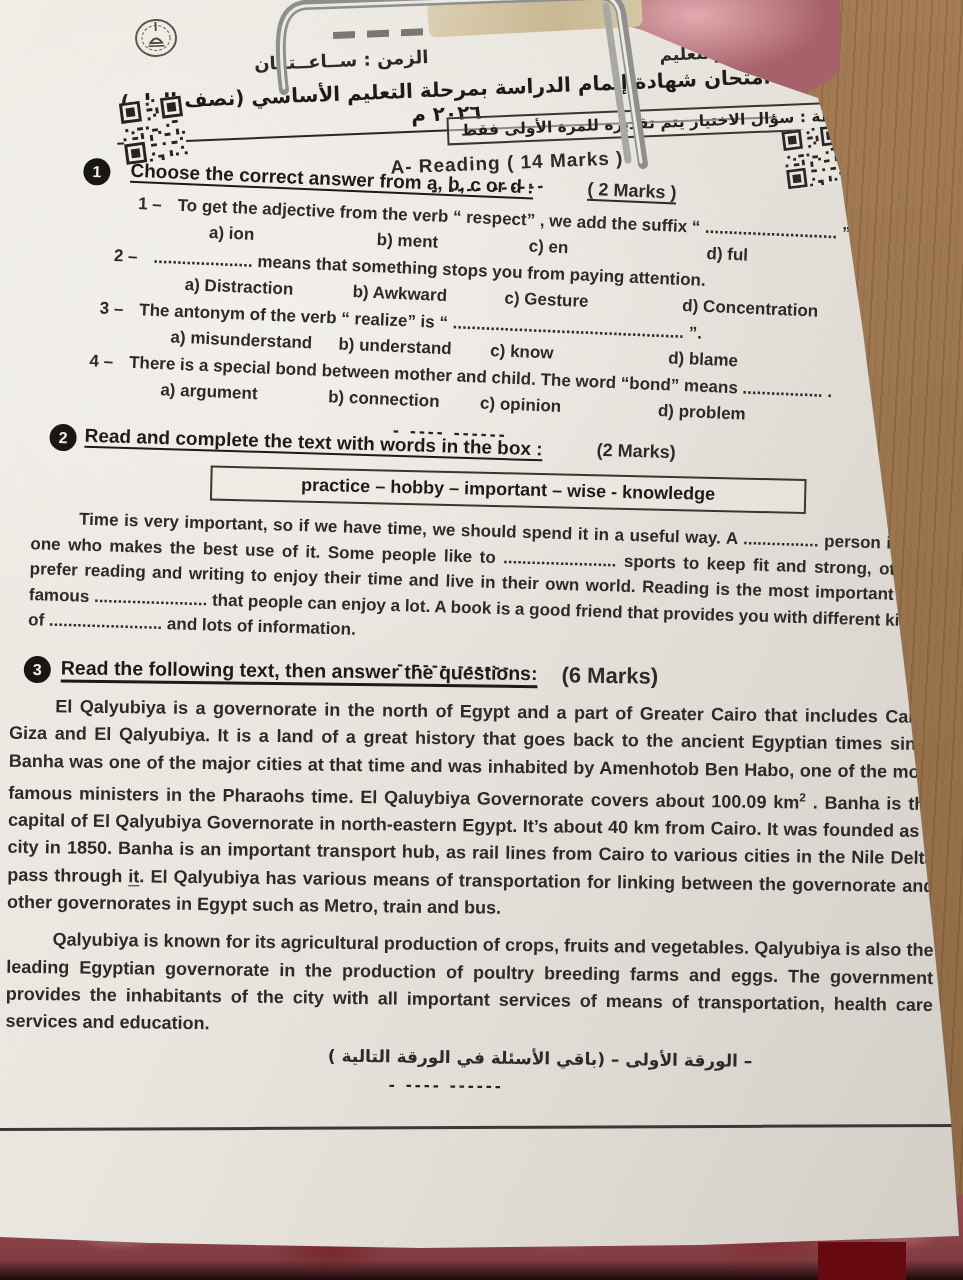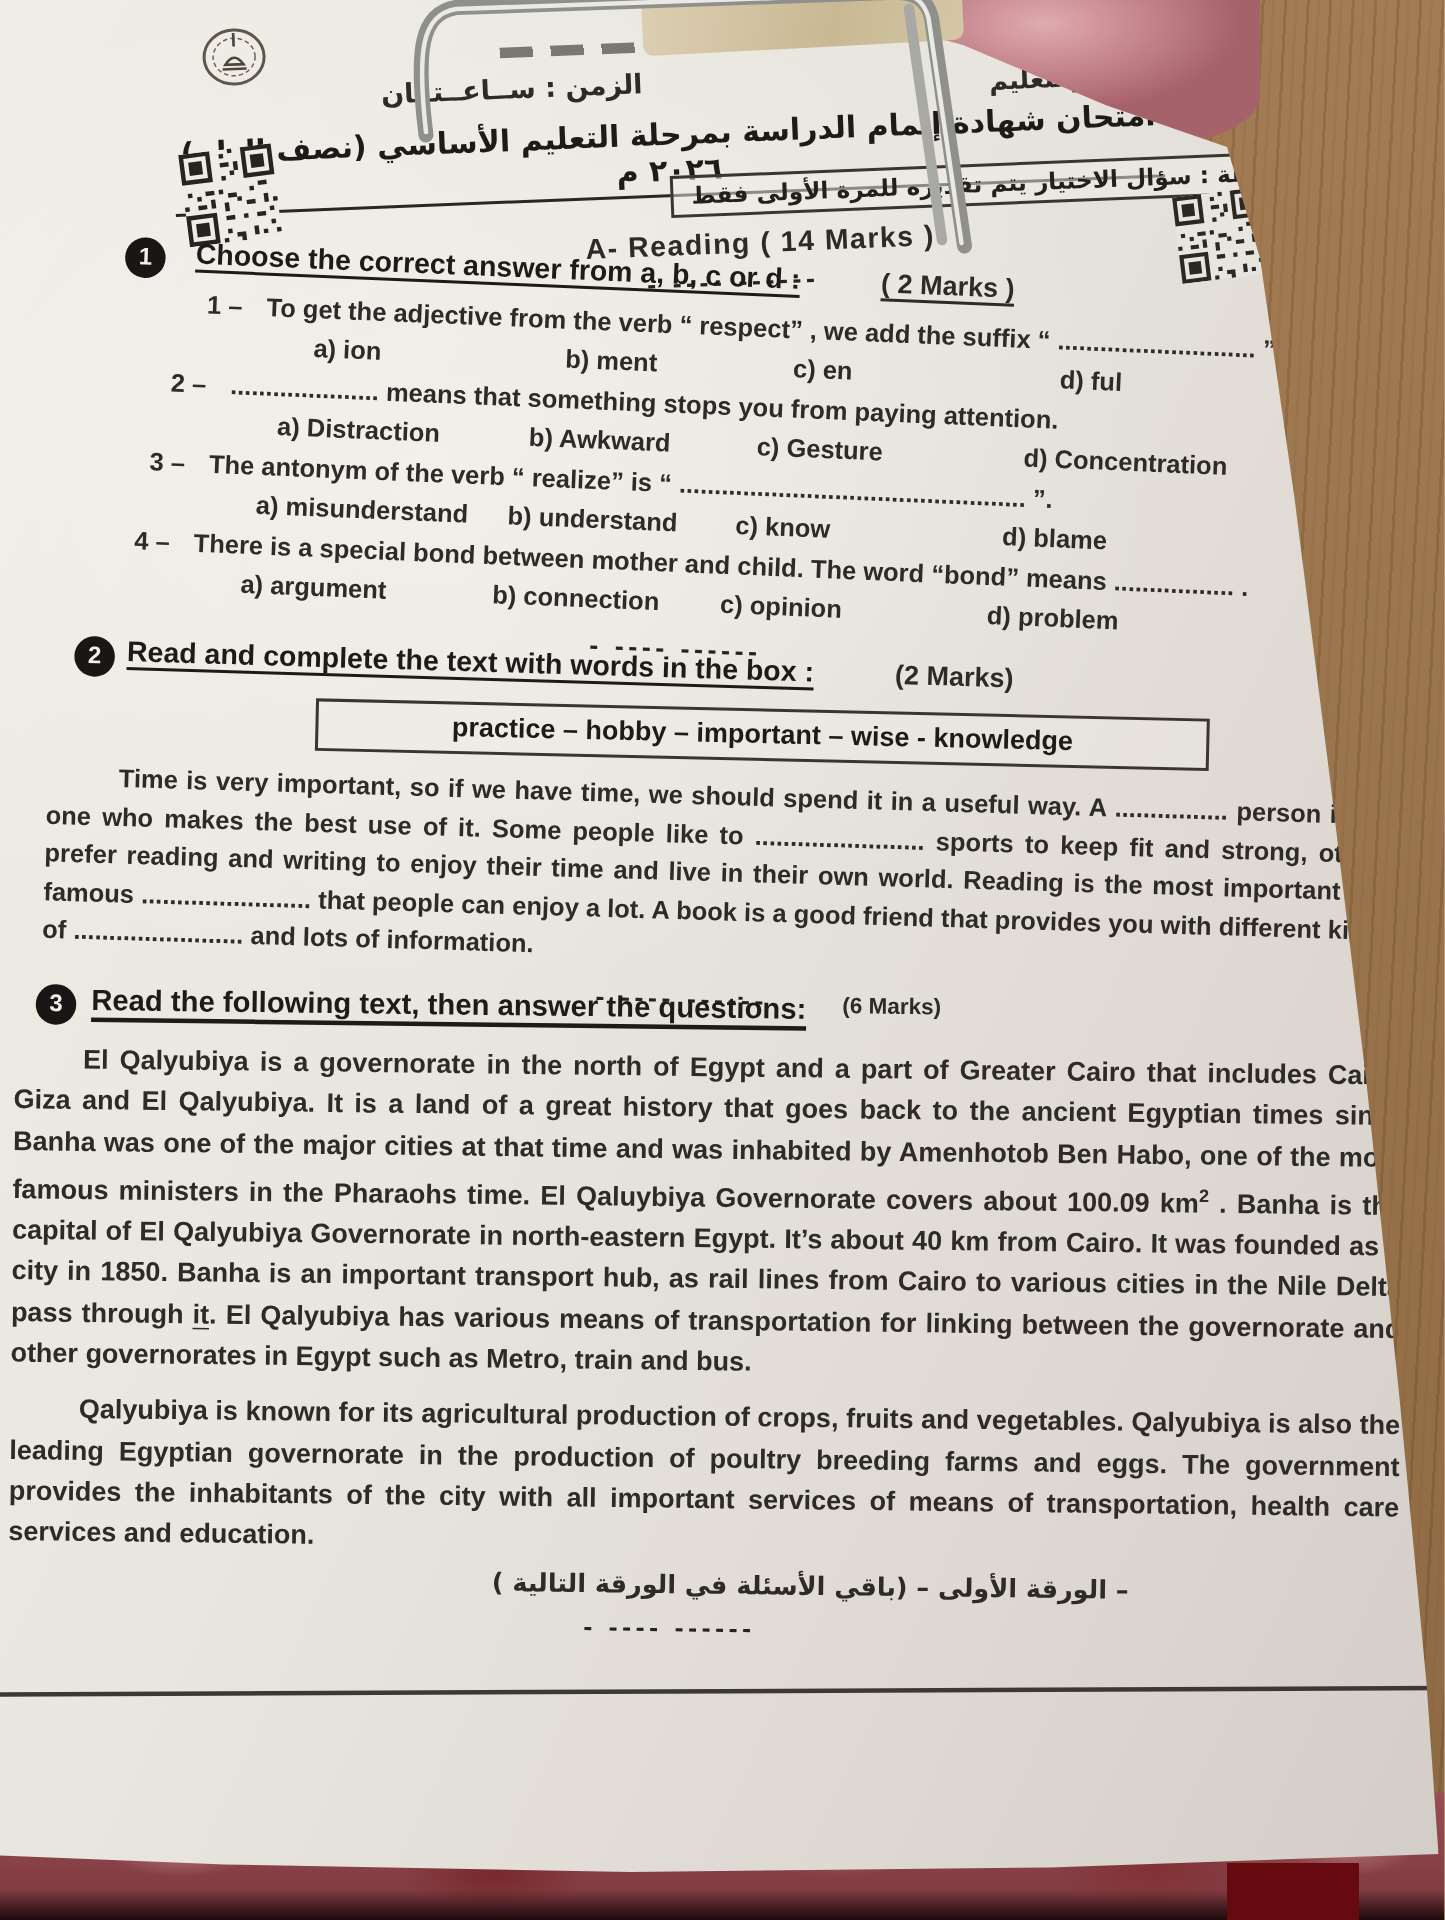--- a/index.html
+++ b/index.html
@@ -76,21 +76,21 @@
   .q2-head{display:flex;align-items:flex-start;margin-left:50px;gap:8px;}
   .q2-heading{font-size:19px;font-weight:800;color:#1d1a17;text-decoration:underline;text-decoration-thickness:2px;text-underline-offset:4px;}
   .q2-marks{font-size:18px;font-weight:800;margin-left:46px;}
   .word-box{margin:8px 0 0 212px;width:576px;border:2px solid #3a352f;padding:5px 8px;text-align:center;
     font-size:18px;font-weight:800;color:#1d1a17;transform:rotate(-.4deg);background:rgba(240,237,231,.4);}
   .q2-passage{margin:12px 28px 0 34px;text-align:justify;font-size:17px;font-weight:700;line-height:25.5px;text-indent:48px;}
   
   .q3{position:absolute;left:0;top:656px;width:963px;transform:rotate(.7deg);transform-origin:30px 0;}
   .q3-head{display:flex;align-items:flex-start;margin-left:24px;gap:10px;}
   .q3-heading{font-size:19.5px;font-weight:800;color:#1d1a17;text-decoration:underline;text-decoration-thickness:2.5px;text-underline-offset:5px;}
-  .q3-marks{font-size:15px;font-weight:800;margin-left:14px;}
+  .q3-marks{font-size:22px;font-weight:800;margin-left:14px;}
   .q3-p{margin:10px 26px 0 10px;text-align:justify;font-size:18px;font-weight:700;line-height:27.3px;text-indent:46px;}
   .q3-p sup{font-size:12px;}
   .q3-p u{text-underline-offset:3px;}
   .footer-ar{margin:6px 0 0 330px;font-size:17px;font-weight:800;width:430px;text-align:center;}
   .dash-c{text-align:center;margin:8px 0 0 -60px;}
   .page-rule{position:absolute;left:0;top:1126px;width:963px;height:2.5px;background:#3c3833;transform:rotate(-.25deg);}
 </style>
 </head>
 <body>
 

